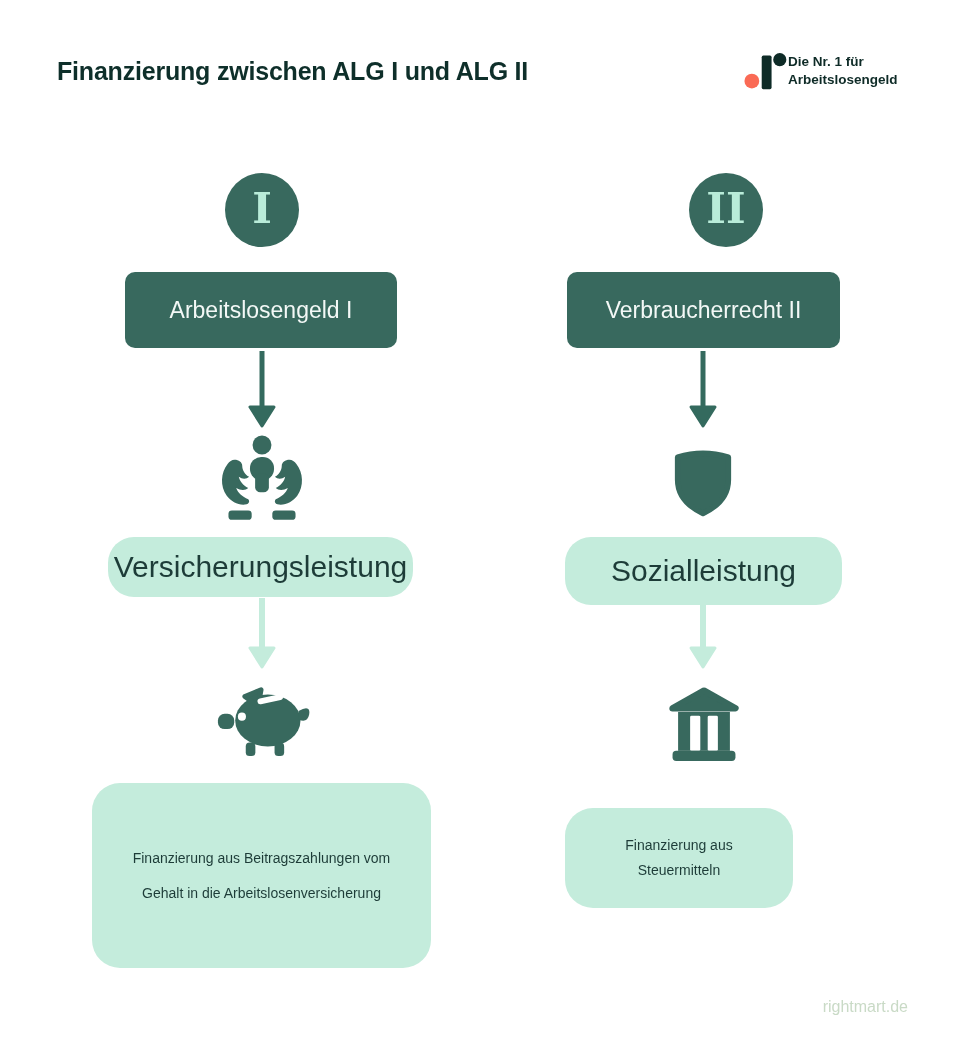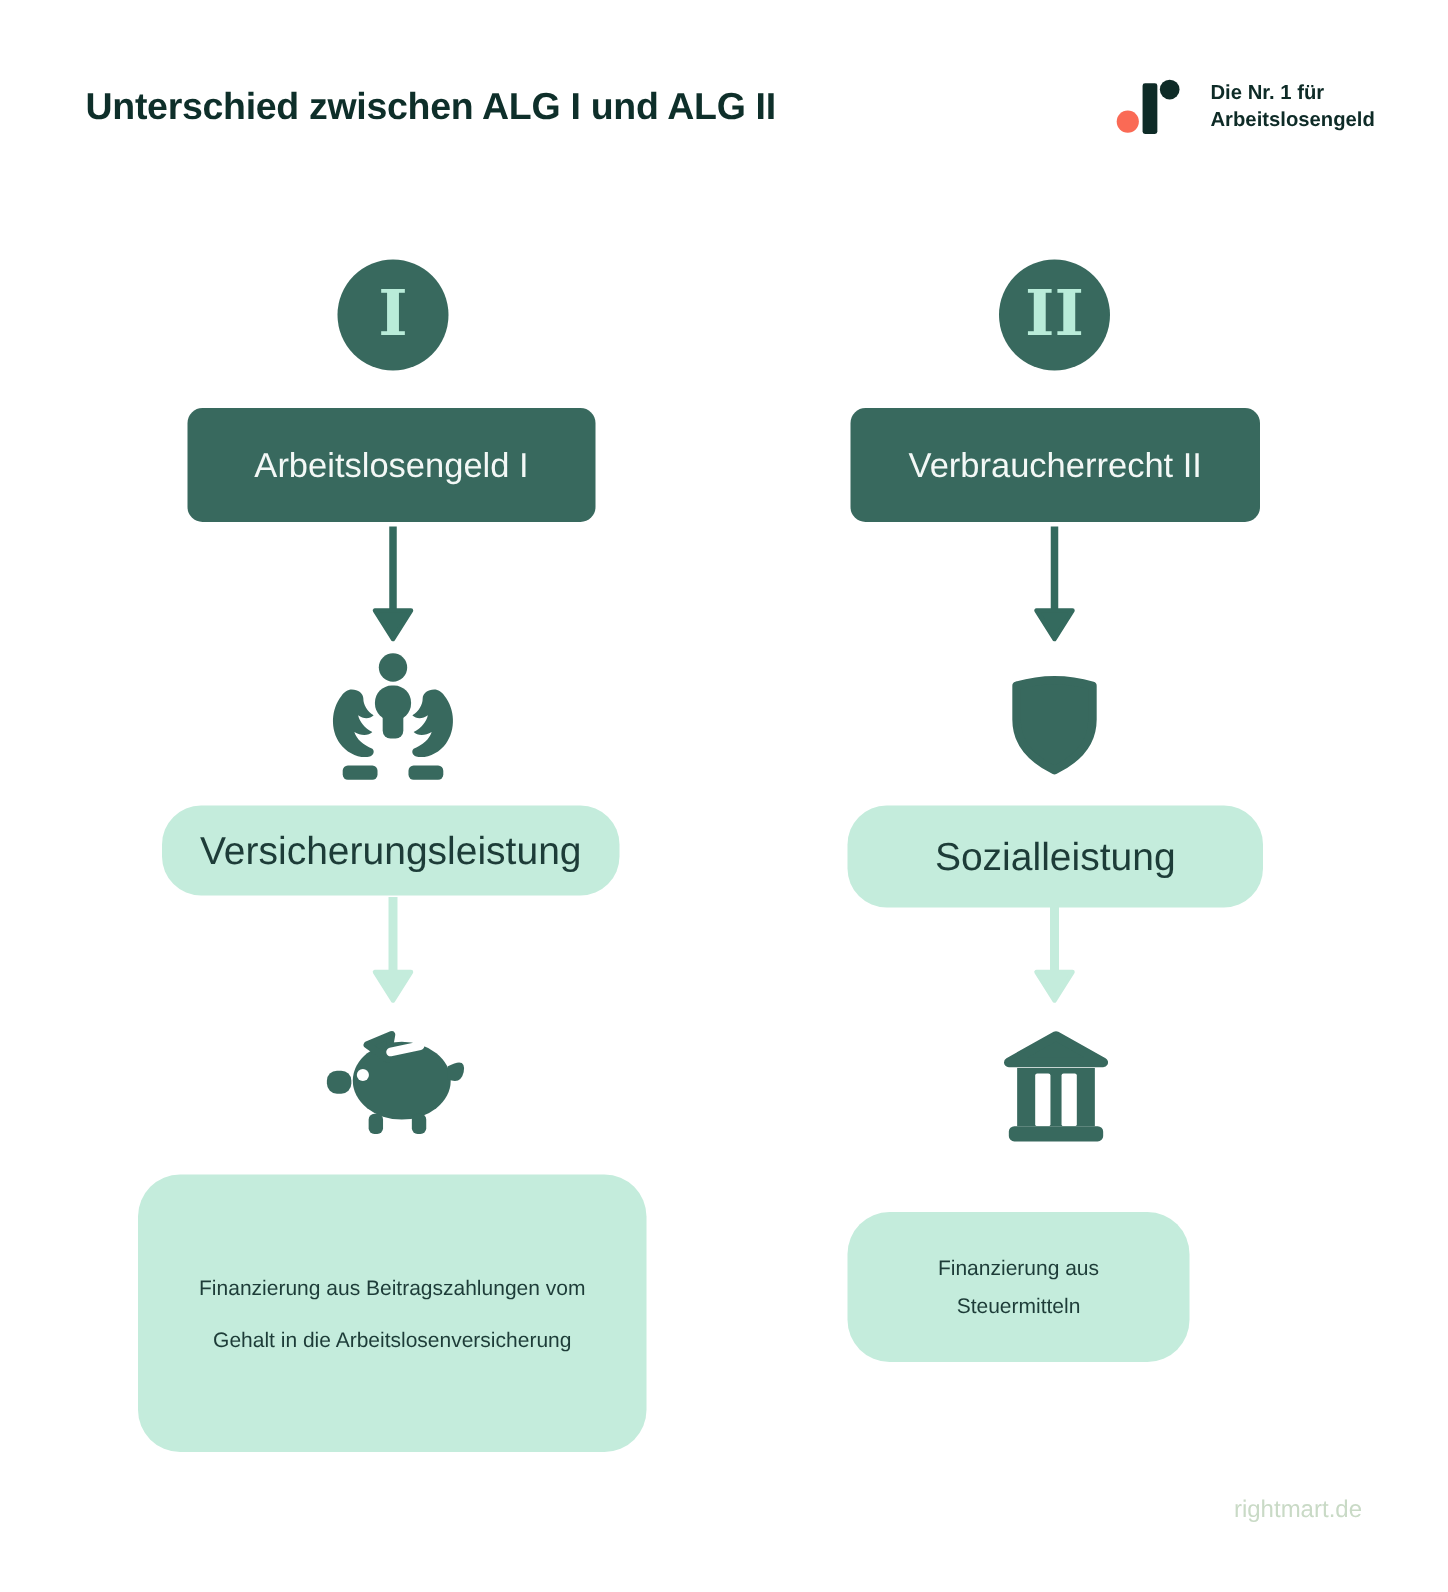--- a/index.html
+++ b/index.html
@@ -16,53 +16,53 @@
   html,body{margin:0;padding:0;background:#ffffff;}
   .canvas{
     position:relative;width:965px;height:1061px;background:#ffffff;
     font-family:"Liberation Sans",sans-serif;overflow:hidden;
   }
   .title{
     position:absolute;left:57px;top:57px;margin:0;
     font-size:25px;font-weight:700;color:var(--title);letter-spacing:-0.2px;
   }
   
-  .logo{position:absolute;left:742px;top:50px;display:flex;align-items:flex-start;gap:19px;}
+  .logo{position:absolute;left:742px;top:50px;display:flex;align-items:flex-start;gap:0;}
   .logo-mark{width:46px;height:44px;color:var(--logo-dark);}
   .logo-text{font-size:13.5px;font-weight:700;color:var(--logo-dark);line-height:1.32;padding-top:3px;}
   
   .circle{
     position:absolute;width:74px;height:74px;border-radius:50%;
     background:var(--dark-green);display:flex;align-items:center;justify-content:center;
   }
   .numeral{
     font-family:"DejaVu Serif",serif;font-weight:700;font-size:42px;
     color:var(--numeral);line-height:1;padding-bottom:2px;
   }
   .box{
     position:absolute;display:flex;align-items:center;justify-content:center;
     text-align:center;box-sizing:border-box;
   }
   .box-dark{background:var(--dark-green);color:var(--text-light);font-size:23px;border-radius:10px;}
-  .box-mint{background:var(--mint);color:var(--text-dark);font-size:26px;border-radius:26px;}
+  .box-mint{background:var(--mint);color:var(--text-dark);font-size:30px;border-radius:26px;}
   .box-funding{background:var(--mint);color:var(--text-dark);font-size:14px;line-height:35px;border-radius:28px;padding:0 22px;}
   .arrow{position:absolute;}
   .arrow-dark{color:#346a5e;}
   .arrow-mint{color:var(--mint);}
   .pictogram{position:absolute;color:var(--dark-green);}
   .footer{
     position:absolute;right:57px;top:998px;font-size:16px;color:var(--footer-text);
   }
 </style>
 </head>
 <body>
 
 <div class="canvas">
 
-  <h1 class="title">Unterschied zwischen ALG I und ALG II</h1>
+  <h1 class="title">Finanzierung zwischen ALG I und ALG II</h1>
 
   <div class="logo">
     <svg class="logo-mark" viewBox="0 0 56 50" aria-hidden="true">
       <circle cx="12" cy="36" r="9" fill="var(--logo-coral)"></circle>
       <rect x="24" y="5" width="12" height="41" rx="2" fill="currentColor"></rect>
       <circle cx="46" cy="10" r="8" fill="currentColor"></circle>
     </svg>
     <div class="logo-text">
       <div>Die Nr. 1 für</div>
       <div>Arbeitslosengeld</div>
@@ -113,21 +113,21 @@
     <rect x="31" y="63" width="10" height="14" rx="4" fill="currentColor"></rect>
     <rect x="61" y="63" width="10" height="14" rx="4" fill="currentColor"></rect>
     <circle cx="27" cy="36" r="4.2" fill="#ffffff"></circle>
     <rect x="43" y="15" width="27" height="6" rx="3" fill="#ffffff" transform="rotate(-12 56 18)"></rect>
   </svg>
 
   <div class="box box-funding" style="left:92px;top:783px;width:339px;height:185px;">
     <span>Finanzierung aus Beitragszahlungen vom Gehalt in die Arbeitslosenversicherung</span>
   </div>
 
-  <div class="circle" style="left:666px;top:173px;">
+  <div class="circle" style="left:689px;top:173px;">
     <span class="numeral">II</span>
   </div>
 
   <div class="box box-dark" style="left:567px;top:272px;width:273px;height:76px;">
     <span>Verbraucherrecht II</span>
   </div>
 
   <svg class="arrow arrow-dark" style="left:685px;top:350px;" width="36" height="80" viewBox="0 0 36 80" aria-hidden="true">
     <line x1="18" y1="1" x2="18" y2="56" stroke="currentColor" stroke-width="5"></line>
     <path d="M6,57 L30,57 L18,76 Z" fill="currentColor" stroke="currentColor" stroke-width="3" stroke-linejoin="round"></path>

